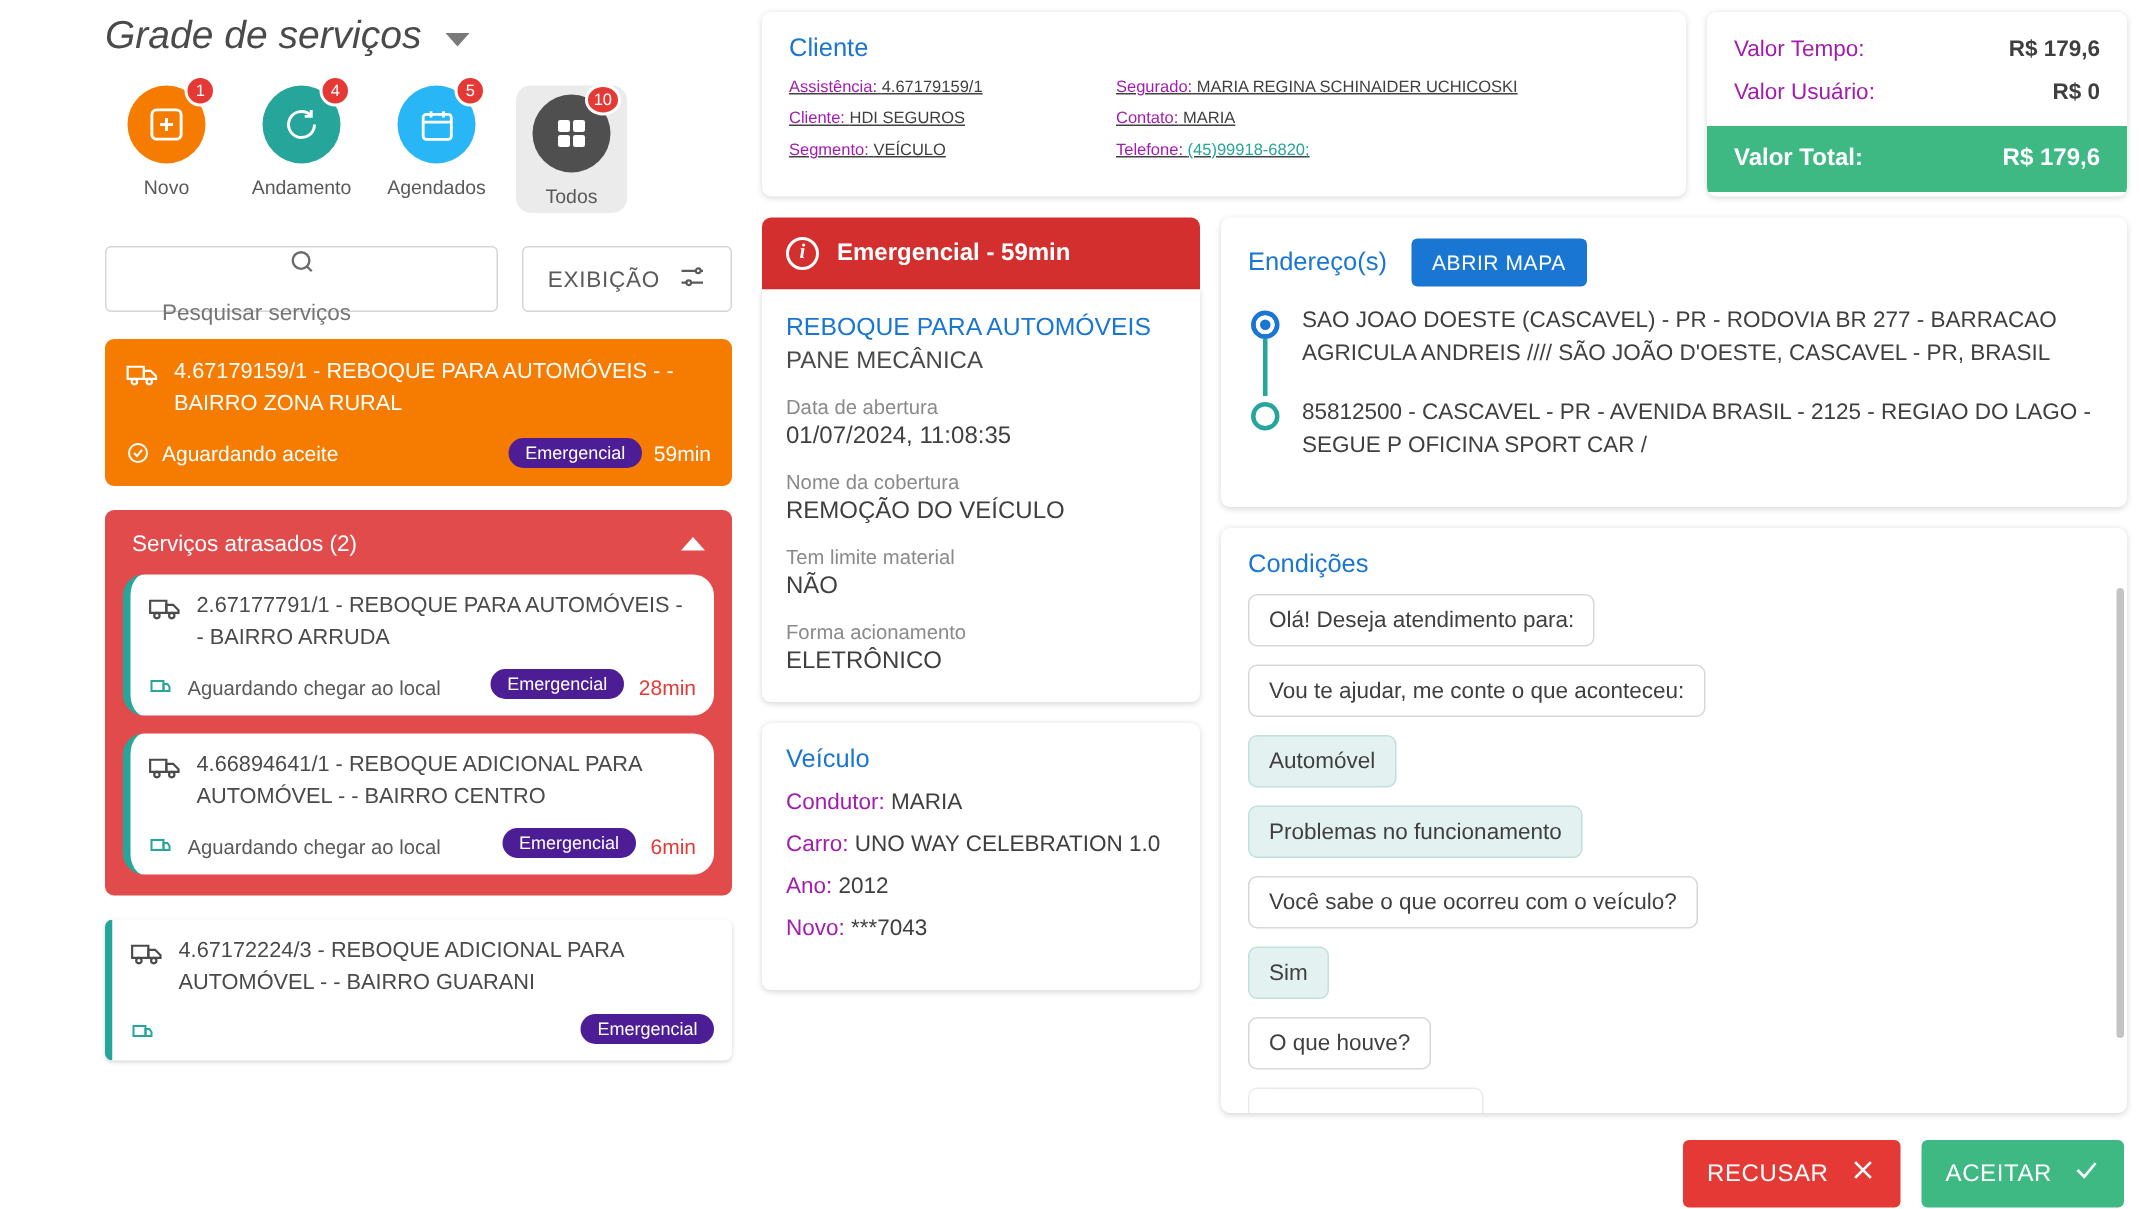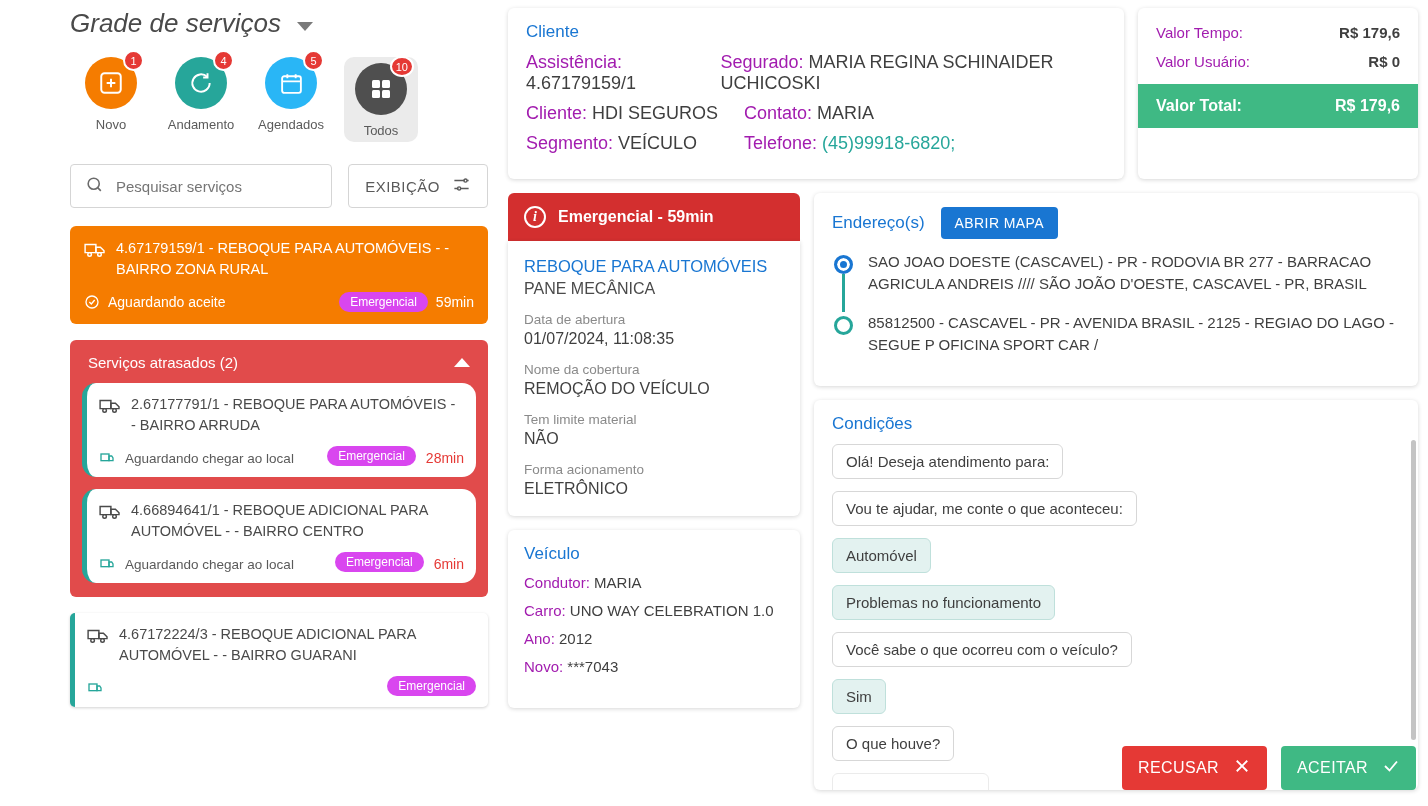--- a/index.html
+++ b/index.html
@@ -52,41 +52,42 @@
     padding: 0 4px;
     border: 2px solid #fff;
   }
   .status-label { font-size: 13px; color: #5a5a5a; margin-top: 8px; }
 
   .search-row { display: flex; gap: 16px; margin-top: 22px; align-items: center; }
   .search-box {
     width: 280px; height: 44px; border: 1px solid #d5d5d5; border-radius: 4px;
     display: flex; align-items: center; gap: 10px; padding: 0 14px;
     background: #fff;
+    flex-direction: column;
   }
   .search-box input {
     border: 0; outline: none; font-size: 15px; color: #7d7d7d;
     font-family: "Liberation Sans", sans-serif; width: 190px; background: transparent;
   }
   .exib-btn {
     height: 44px; border: 1px solid #d5d5d5; border-radius: 4px;
     display: flex; align-items: center; gap: 12px; padding: 0 16px;
     font-size: 15px; color: #5a5a5a; letter-spacing: .5px; cursor: pointer; background: #fff;
   }
 
   .card-highlight {
     margin-top: 18px; background: #f57c00; border-radius: 6px;
     padding: 12px 14px 12px 14px; color: #fff; cursor: pointer;
   }
   .ch-row1 { display: flex; gap: 10px; align-items: flex-start; }
   .ch-title { font-size: 14.5px; line-height: 21px; }
   .ch-row2 { display: flex; align-items: center; gap: 8px; margin-top: 12px; }
   .ch-status { font-size: 14px; flex: 1; }
   .pill-emerg {
-    background: #d946ef; color: #fff; font-size: 12px;
+    background: #4c1d95; color: #fff; font-size: 12px;
     border-radius: 11px; padding: 3px 11px;
   }
   .time-w { font-size: 14px; color: #fff; }
 
   .late-box { margin-top: 16px; background: #e14b4b; border-radius: 6px; padding: 12px 12px 14px; }
   .late-head { display: flex; align-items: center; justify-content: space-between; color: #fff; font-size: 15px; padding: 2px 6px 12px; }
   .chev-up {
     width: 0; height: 0;
     border-left: 8px solid transparent;
     border-right: 8px solid transparent;
@@ -112,21 +113,21 @@
   .icon-truck { width: 22px; height: 18px; flex: 0 0 22px; margin-top: 2px; }
   .icon-clock { width: 16px; height: 16px; flex: 0 0 16px; }
 
   
   .right { flex: 1; padding: 8px 10px 0 0; position: relative; }
   .panel { background: #fff; border-radius: 6px; box-shadow: 0 1px 4px rgba(0,0,0,.16); }
   .top-row { display: flex; gap: 14px; }
 
   .client-panel { width: 616px; padding: 14px 18px 16px; }
   .sec-title { color: #1976d2; font-size: 17px; margin-bottom: 10px; }
-  .cl-line { display: flex; gap: 22px; margin-bottom: 9px; font-size: 18px; }
+  .cl-line { display: flex; gap: 22px; margin-bottom: 9px; font-size: 11px; text-decoration: underline; }
   .lbl { color: #a21caf; }
   .val { color: #3f3f3f; }
   .cl-col-a { width: 196px; }
   .link { color: #26a69a; }
 
   .value-panel { width: 280px; padding: 10px 0 0; overflow: hidden; }
   .v-row { display: flex; justify-content: space-between; padding: 6px 18px 6px 18px; font-size: 15px; }
   .v-total {
     background: #3fb984; color: #fff; display: flex; justify-content: space-between;
     padding: 13px 18px; font-size: 16px; font-weight: bold; margin-top: 8px;
@@ -174,21 +175,21 @@
     padding: 8px 13px; font-size: 15px; color: #3f3f3f; margin-bottom: 12px; background: #fff;
   }
   .bubble.teal { background: #e3f2f0; border-color: #bfe0db; }
   .bubble.cut { opacity: .5; }
   .scrollbar {
     position: absolute; right: 2px; top: 40px; width: 5px; height: 300px;
     background: #c4c4c4; border-radius: 3px;
   }
 
   .actions {
-    position: absolute; right: 12px; bottom: 16px; display: flex; gap: 14px; align-items: center;
+    position: absolute; right: 12px; bottom: 1px; display: flex; gap: 14px; align-items: center;
   }
   .btn-act {
     border: 0; border-radius: 4px; color: #fff; font-size: 16px;
     padding: 11px 16px; display: flex; align-items: center; gap: 14px; cursor: pointer;
     font-family: "Liberation Sans", sans-serif; letter-spacing: .4px;
   }
   .btn-recusar { background: #e53935; }
   .btn-aceitar { background: #3fb984; }
 </style>
 </head>

